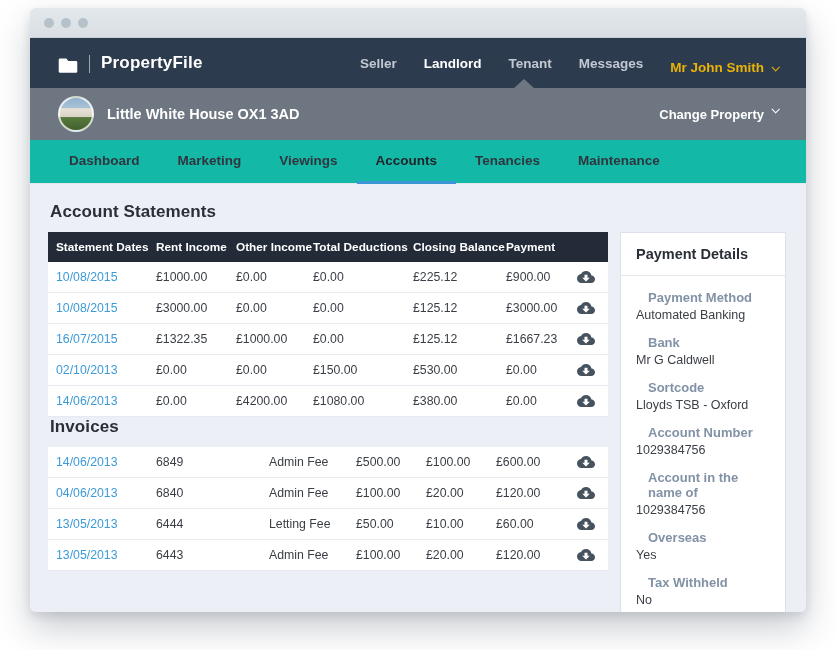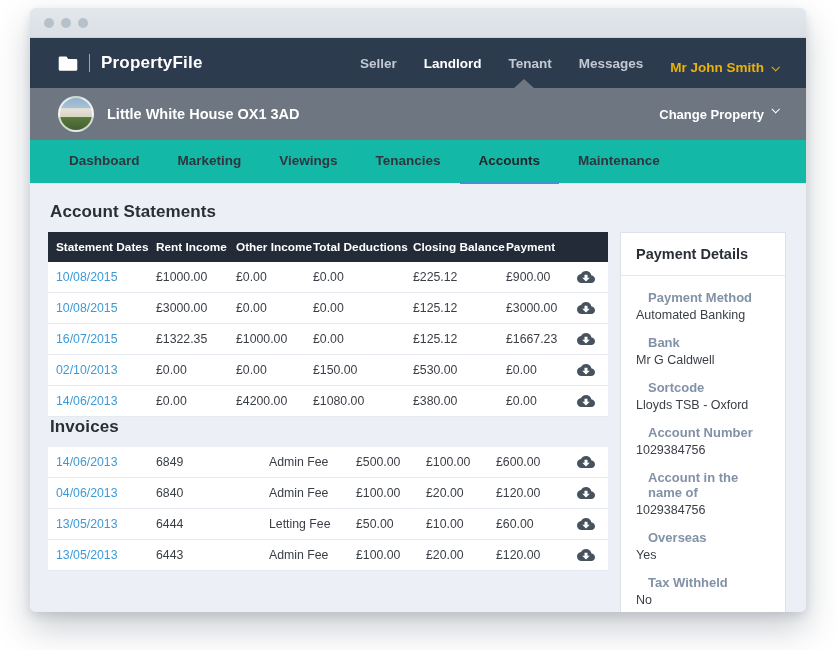--- a/index.html
+++ b/index.html
@@ -11,21 +11,21 @@
     box-shadow:0 16px 34px rgba(40,50,70,.25), 0 4px 10px rgba(40,50,70,.12);
     display:flex; flex-direction:column;
   }
 
   
   .chrome { height:30px; flex:0 0 30px; background:linear-gradient(#e3e8ec,#d9dfe4); display:flex; align-items:center; padding-left:14px; gap:7px; border-bottom:1px solid #c9d1d8; }
   .dot { width:10px; height:10px; border-radius:50%; background:#b6c1ca; }
 
   
   .navbar { height:50px; flex:0 0 50px; background:#2d3b4e; display:flex; align-items:center; padding:0 28px; color:#fff; }
-  .logo { display:flex; align-items:center; gap:11px; }
+  .logo { display:flex; align-items:flex-end; gap:11px; }
   .logo svg { display:block; }
   .logo-sep { width:1px; height:18px; background:rgba(255,255,255,.55); }
   .logo-text { font-size:17px; font-weight:bold; letter-spacing:.2px; }
   .nav-menu { margin-left:auto; display:flex; align-items:center; gap:27px; list-style:none; }
   .nav-item { font-size:13.5px; font-weight:bold; color:#c2c9d2; cursor:pointer; }
   .nav-item.active { color:#ffffff; }
   .nav-user { font-size:13.5px; font-weight:bold; color:#eab308; display:flex; align-items:center; cursor:pointer;margin-top:9px; }
   .chev { width:6px; height:6px; border-right:1.5px solid currentColor; border-bottom:1.5px solid currentColor; transform:rotate(45deg) translateY(-1px); display:inline-block; margin-left:8px; }
 
   
@@ -114,23 +114,23 @@
   </div>
 
   <div class="tabbar">
 
       <div class="tab">Dashboard</div>
 
       <div class="tab">Marketing</div>
 
       <div class="tab">Viewings</div>
 
+      <div class="tab active">Accounts</div>
+
       <div class="tab">Tenancies</div>
-
-      <div class="tab active">Accounts</div>
 
       <div class="tab">Maintenance</div>
     </div>
 
   <div class="content">
 
     <div class="main-col">
       <h2 class="section">Account Statements</h2>
 
       <div class="tbl">

